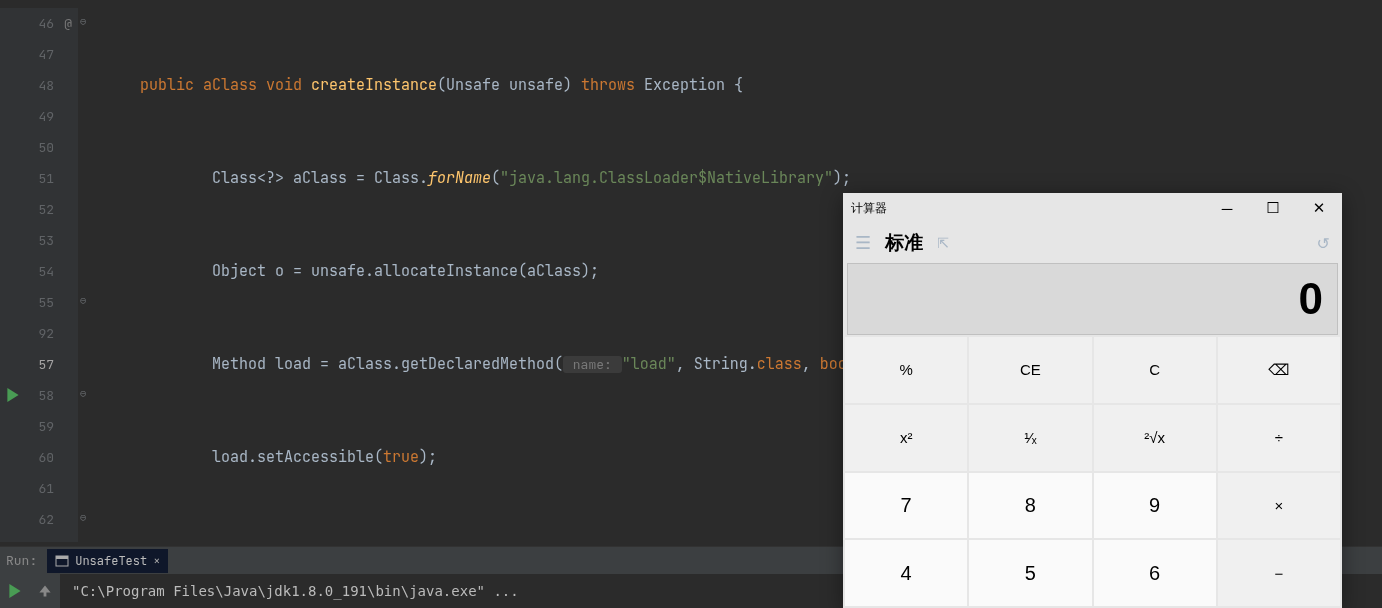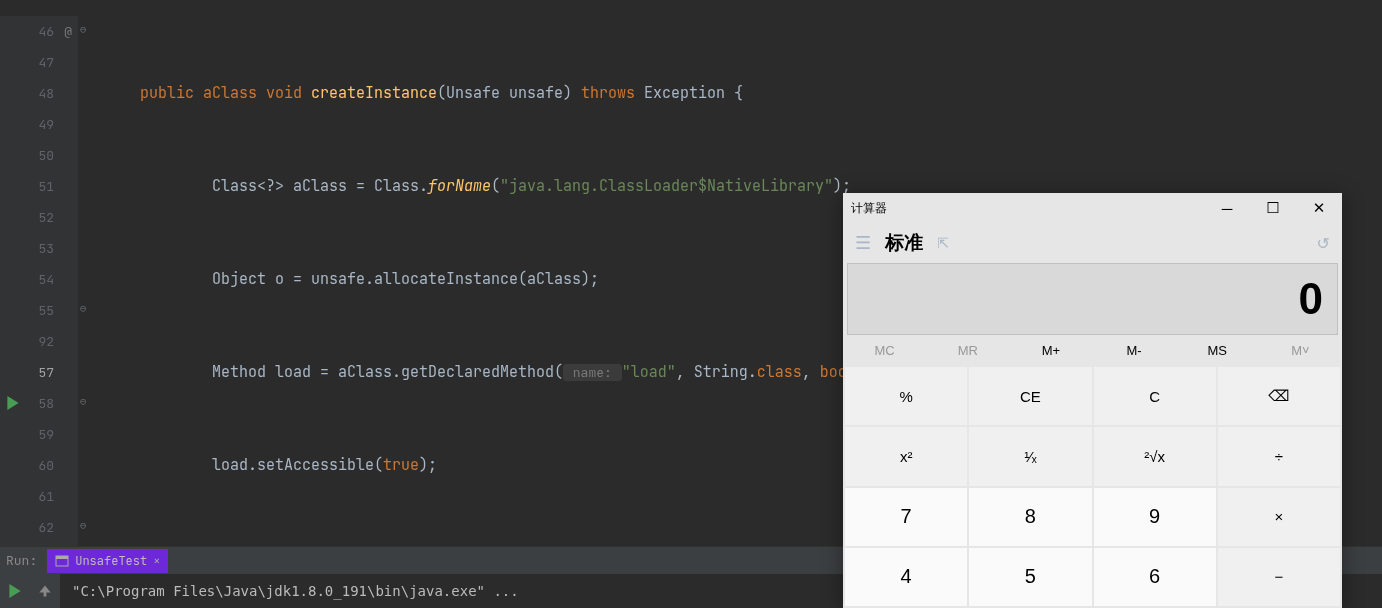--- a/index.html
+++ b/index.html
@@ -5,21 +5,21 @@
 * { margin: 0; padding: 0; box-sizing: border-box; }
 body {
   width: 1382px; height: 608px;
   background: #2b2b2b;
   font-family: 'JetBrains Mono', 'Consolas', monospace;
   font-size: 15px;
   overflow: hidden;
   position: relative;
   color: #a9b7c6;
 }
-.editor { position: absolute; left: 0; top: 16px; width: 100%; height: 534px; }
+.editor { position: absolute; left: 0; top: 8px; width: 100%; height: 534px; }
 .gutter {
   position: absolute; left: 0; top: 0; width: 78px; height: 100%;
   background: #313335; color: #606366;
   font-size: 13px; text-align: right; padding-right: 24px;
   line-height: 31px; padding-top: 0;
 }
 .gutter .ln { height: 31px; position: relative; }
 .gutter .active { color: #a4a3a3; }
 .gutter .bp { position:absolute; left:6px; top:8px; width:14px; height:14px; }
 .gutter .at { position:absolute; right:-18px; color:#787878; }
@@ -39,21 +39,21 @@
 .wavy { text-decoration: underline wavy #808080; text-decoration-thickness:1px; }
 
 .run-bar {
   position: absolute; left: 0; bottom: 34px; width: 100%; height: 28px;
   background: #3c3f41; border-top:1px solid #323232;
   display: flex; align-items: center; color:#bbbbbb; font-size:13px;
 }
 .run-bar .lbl { padding: 0 10px 0 6px; color:#888; }
 .run-tab {
   height: 24px; display:flex; align-items:center; gap:6px;
-  padding: 0 8px; background:#6d28d9; border-radius:0; font-size:12px;
+  padding: 0 8px; background:#0f172a; border-radius:0; font-size:12px;
 }
 .run-tab .x { color:#aaa; cursor:pointer; }
 
 .console {
   position: absolute; left: 0; bottom: 0; width: 100%; height: 34px;
   background: #2b2b2b; display:flex; align-items:center;
 }
 .console .tools {
   width: 60px; height:100%; background:#3c3f41;
   display:flex; align-items:center; justify-content:space-around;
@@ -199,28 +199,20 @@
   </div>
   <div class="calc-mode">
     <span class="ham">☰</span>
     <span class="md">标准</span>
     <span class="pin">⇱</span>
     <span class="hist">↺</span>
   </div>
   <div class="calc-disp">
     <span>0</span>
   </div>
-  <div class="calc-mem">
-    <div class="m">MC</div>
-    <div class="m">MR</div>
-    <div class="m en">M+</div>
-    <div class="m en">M-</div>
-    <div class="m en">MS</div>
-    <div class="m">M˅</div>
-  </div>
   <div class="calc-grid">
     <div class="calc-btn light">%</div>
     <div class="calc-btn light">CE</div>
     <div class="calc-btn light">C</div>
     <div class="calc-btn light">⌫</div>
     <div class="calc-btn light">x²</div>
     <div class="calc-btn light">¹⁄ₓ</div>
     <div class="calc-btn light">²√x</div>
     <div class="calc-btn light">÷</div>
     <div class="calc-btn num">7</div>

